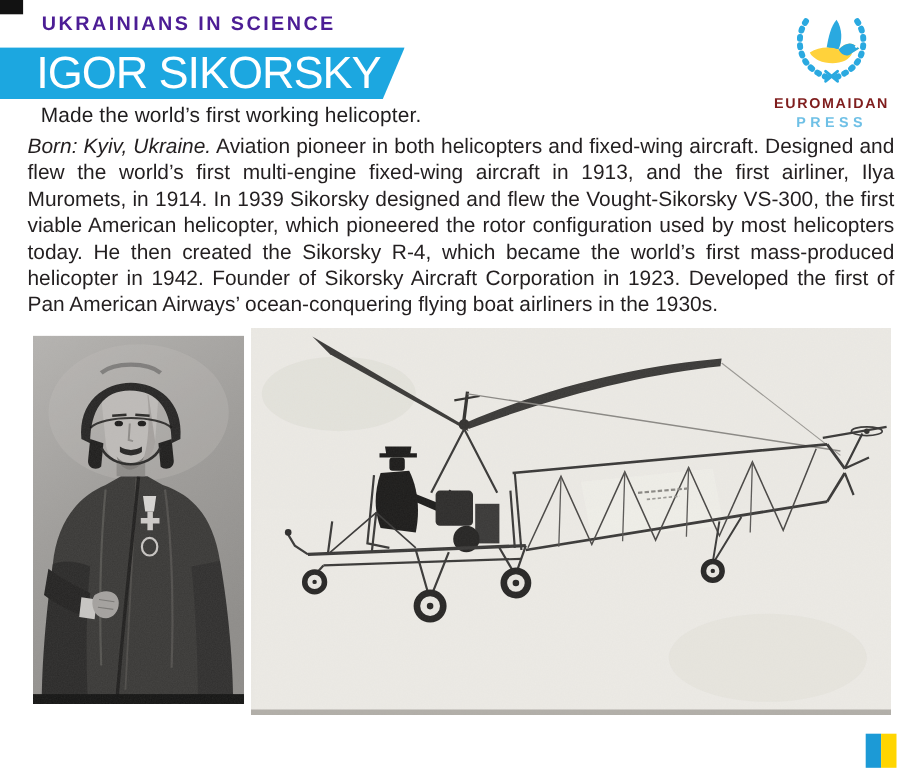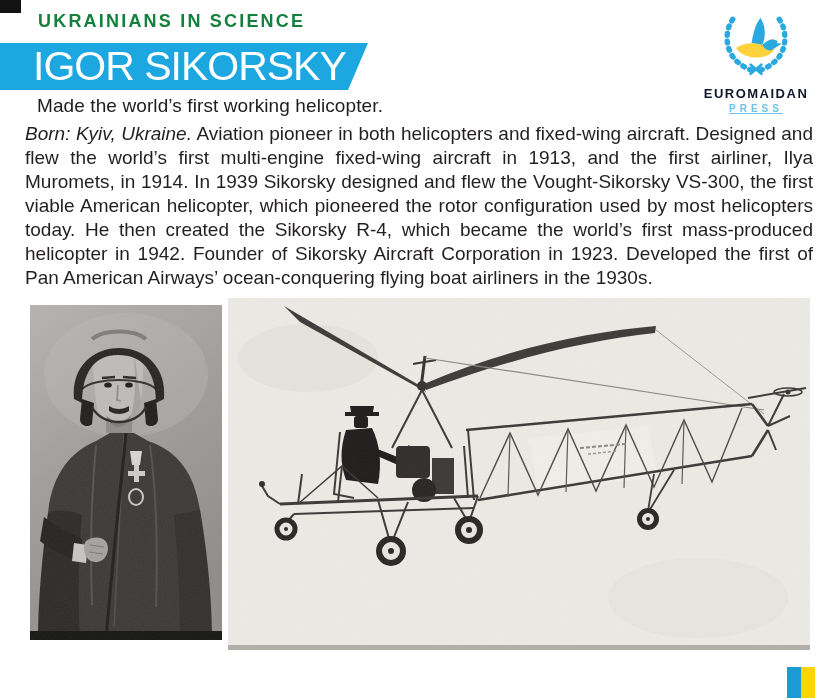--- a/index.html
+++ b/index.html
@@ -3,39 +3,39 @@
 <meta charset="utf-8">
 <style>
   html,body{margin:0;padding:0;}
   body{font-family:"Liberation Sans","DejaVu Sans",sans-serif;background:#ffffff;}
   .poster{position:relative;width:840px;height:700px;background:#ffffff;overflow:hidden;}
 
   .corner-mark{position:absolute;left:0;top:0;width:21px;height:13px;background:#121212;}
 
   .series-title{
     position:absolute;left:38px;top:11px;
-    font-size:18px;font-weight:600;letter-spacing:2.2px;color:#15803d;
+    font-size:18px;font-weight:600;letter-spacing:2.2px;color:#4c1d95;
     white-space:nowrap;
   }
 
   .name-banner{
     position:absolute;left:0;top:43px;width:368px;height:47px;
     background:#1ca7e0;
     clip-path:polygon(0 0,100% 0,calc(100% - 20px) 100%,0 100%);
   }
   .name-banner .person-name{
     display:block;padding-left:33px;line-height:46px;
     font-size:41px;font-weight:400;letter-spacing:-1px;color:#ffffff;
     white-space:nowrap;
   }
 
   .logo{position:absolute;left:698px;top:5px;width:116px;text-align:center;}
   .logo svg{display:block;margin:0 auto;}
-  .logo-name{font-size:13px;font-weight:700;letter-spacing:1.5px;color:#0f172a;margin-top:1px;white-space:nowrap;}
-  .logo-sub{font-size:10px;font-weight:700;letter-spacing:4px;color:#6fc0e6;margin-top:2px;text-decoration:underline;}
+  .logo-name{font-size:13px;font-weight:700;letter-spacing:1.5px;color:#7f1d1d;margin-top:1px;white-space:nowrap;}
+  .logo-sub{font-size:13px;font-weight:700;letter-spacing:4px;color:#6fc0e6;margin-top:2px;}
 
   .tagline{
     position:absolute;left:37px;top:95px;
     font-size:19px;font-weight:400;color:#1f1d1e;letter-spacing:0.1px;
   }
 
   .bio{
     position:absolute;left:25px;top:122px;width:788px;margin:0;
     font-size:19px;line-height:24px;color:#231f20;text-align:justify;
   }

